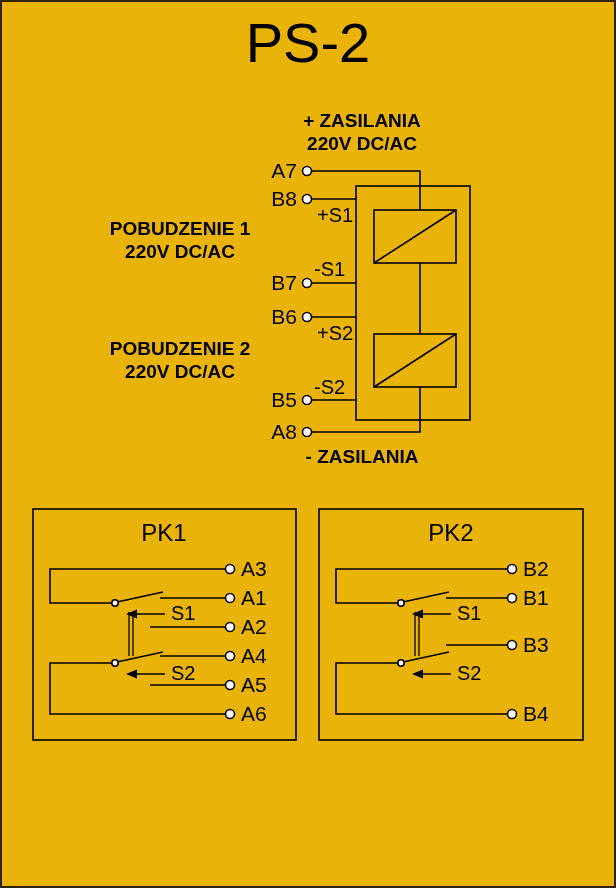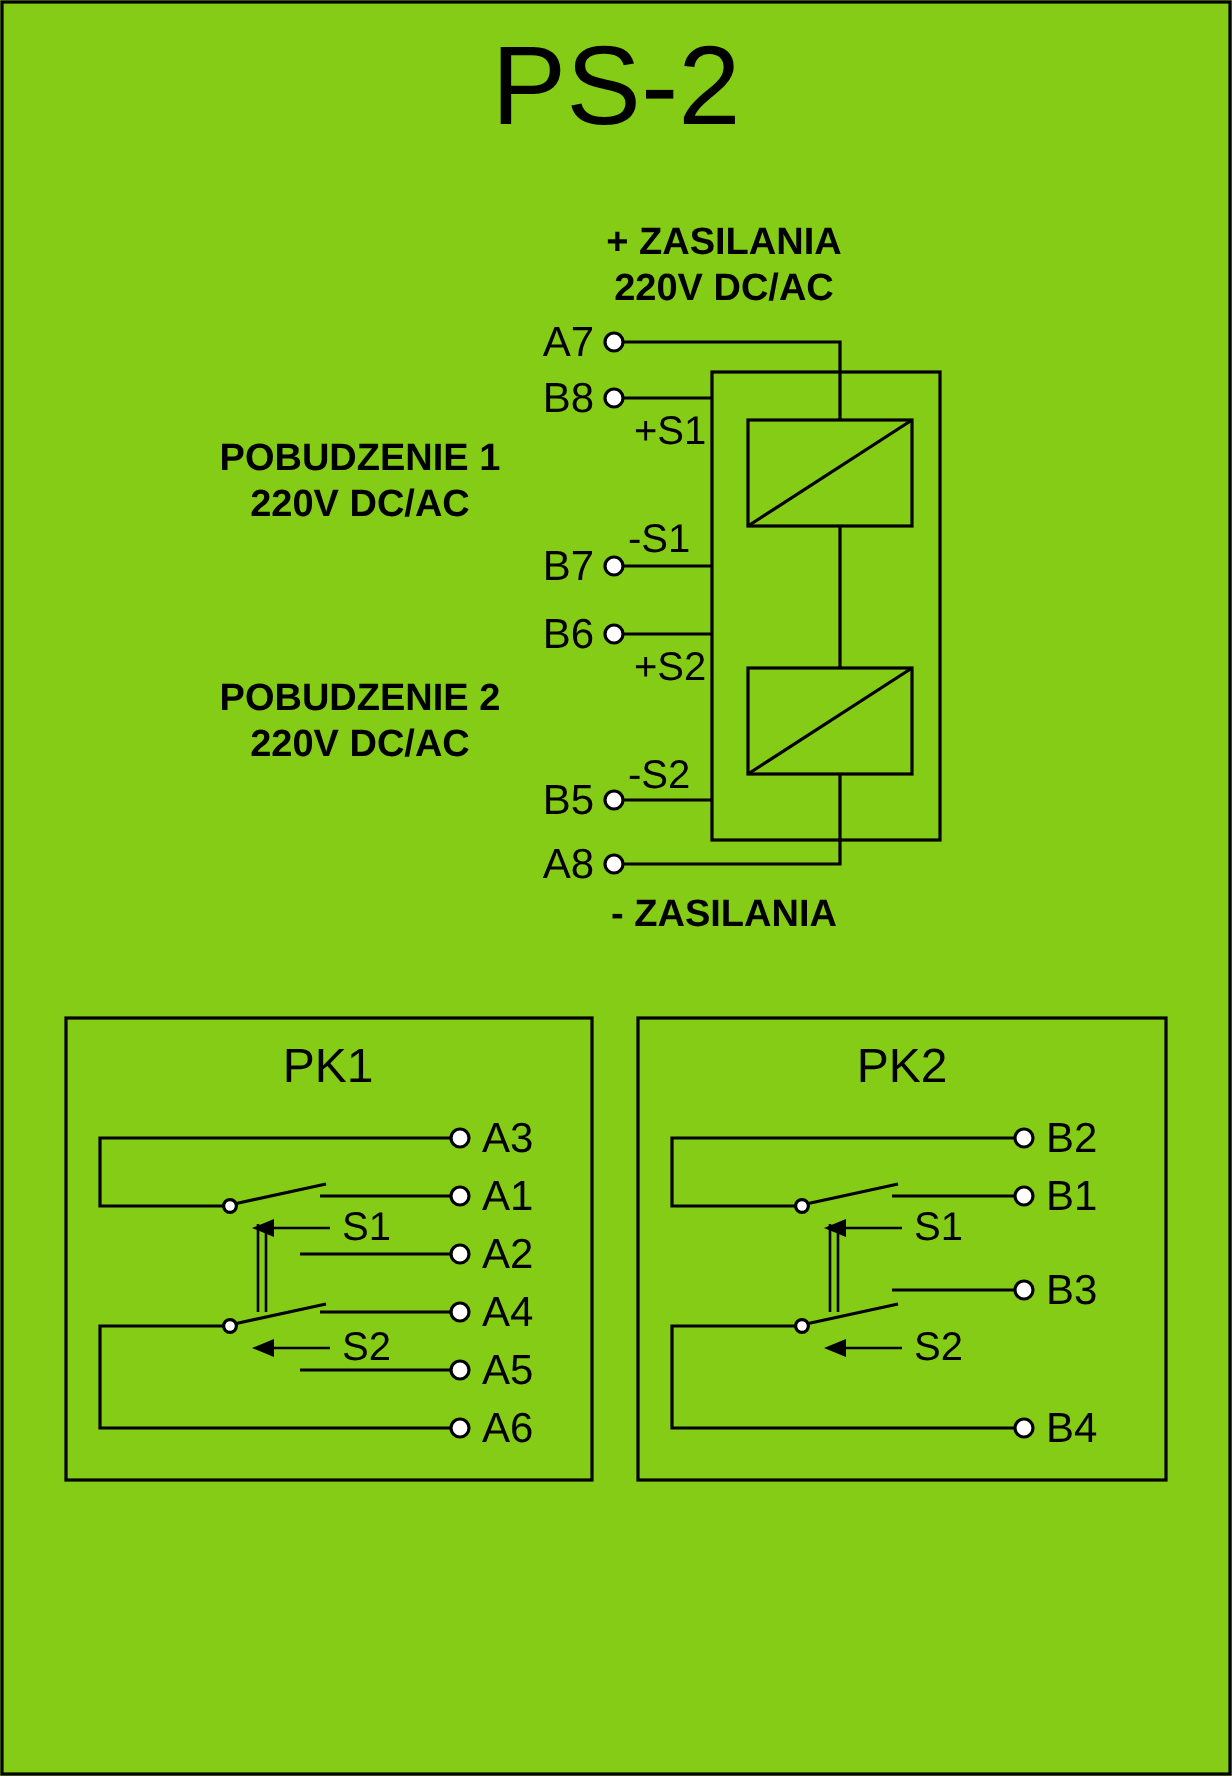--- a/index.html
+++ b/index.html
@@ -1,20 +1,20 @@
 <!DOCTYPE html>
 <html><head>
 <meta charset="utf-8">
 <style>
   html, body { margin: 0; padding: 0; background: #ffffff; }
   .page {
     position: relative;
     width: 616px;
     height: 888px;
-    background: #84cc16;
+    background: #eab308;
   }
   svg { display: block; }
   text {
     fill: #000000;
     font-family: "Liberation Sans", sans-serif;
   }
   .t-title { font-size: 56px; }
   .t-bold  { font-size: 19px; font-weight: bold; }
   .t-term  { font-size: 21px; }
   .t-sub   { font-size: 20px; }

